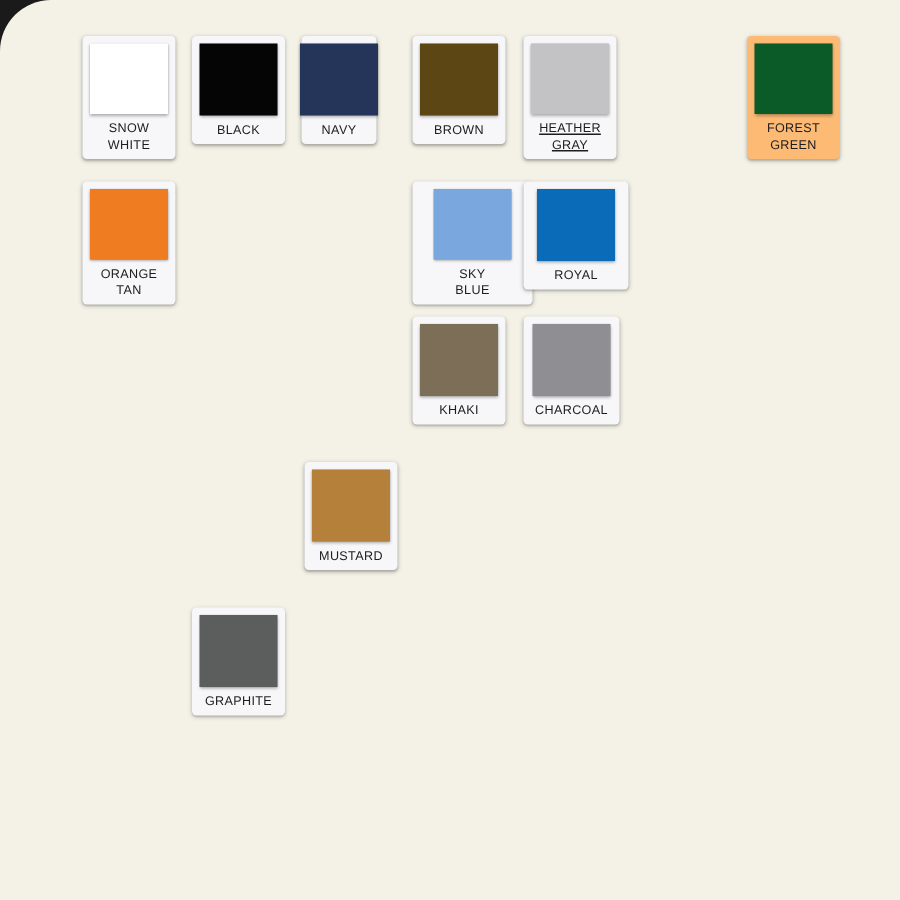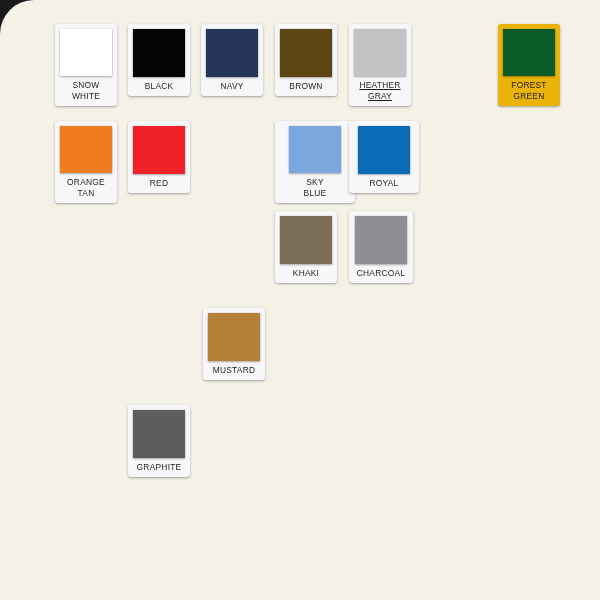--- a/index.html
+++ b/index.html
@@ -61,46 +61,42 @@
 <div id="palette-canvas" style="background: rgb(244, 242, 231); width: 600px; height: 600px; border-top-left-radius: 34px;">
     <div class="swatch-card" style="left: 12px; top: 24px; width: 62px; height: 82px; background: rgb(247, 247, 249);">
       <div class="swatch-chip" title="#FFFFFF" style="background: rgb(255, 255, 255); width: 52px; height: 52px;"></div>
       <div class="swatch-label" style="color: rgb(29, 29, 31);">SNOW
 WHITE</div>
     </div>
     <div class="swatch-card" style="left: 85px; top: 24px; width: 62px; height: 72px; background: rgb(247, 247, 249);">
       <div class="swatch-chip" title="#050505" style="background: rgb(5, 5, 5); width: 52px; height: 52px;"></div>
       <div class="swatch-label" style="color: rgb(29, 29, 31);">BLACK</div>
     </div>
-    <div class="swatch-card" style="left: 158px; top: 24px; width: 62px; height: 72px; background: rgb(247, 247, 249);">
+    <div class="swatch-card" style="left: 158px; top: 24px; width: 50px; height: 72px; background: rgb(247, 247, 249);">
       <div class="swatch-chip" title="#25355A" style="background: rgb(37, 53, 90); width: 52px; height: 52px;"></div>
       <div class="swatch-label" style="color: rgb(29, 29, 31);">NAVY</div>
     </div>
     <div class="swatch-card" style="left: 232px; top: 24px; width: 62px; height: 72px; background: rgb(247, 247, 249);">
       <div class="swatch-chip" title="#5C4714" style="background: rgb(92, 71, 20); width: 52px; height: 52px;"></div>
       <div class="swatch-label" style="color: rgb(29, 29, 31);">BROWN</div>
     </div>
     <div class="swatch-card" style="left: 306px; top: 24px; width: 62px; height: 82px; background: rgb(247, 247, 249);">
       <div class="swatch-chip" title="#C3C3C5" style="background: rgb(195, 195, 197); width: 52px; height: 52px;"></div>
       <div class="swatch-label" style="color: rgb(29, 29, 31); text-decoration: underline;">HEATHER
 GRAY</div>
     </div>
-    <div class="swatch-card" style="left: 455px; top: 24px; width: 62px; height: 82px; background: #eab308;">
+    <div class="swatch-card" style="left: 455px; top: 24px; width: 62px; height: 82px; background: #fdba74;">
       <div class="swatch-chip" title="#0B5B29" style="background: rgb(11, 91, 41); width: 52px; height: 52px;"></div>
       <div class="swatch-label" style="color: rgb(29, 29, 31);">FOREST
 GREEN</div>
     </div>
     <div class="swatch-card" style="left: 12px; top: 121px; width: 62px; height: 82px; background: rgb(247, 247, 249);">
       <div class="swatch-chip" title="#F07C22" style="background: rgb(240, 124, 34); width: 52px; height: 52px;"></div>
       <div class="swatch-label" style="color: rgb(29, 29, 31);">ORANGE
 TAN</div>
-    </div>
-    <div class="swatch-card" style="left: 85px; top: 121px; width: 62px; height: 72px; background: rgb(247, 247, 249);">
-      <div class="swatch-chip" title="#EE2028" style="background: rgb(238, 32, 40); width: 52px; height: 52px;"></div>
-      <div class="swatch-label" style="color: rgb(29, 29, 31);">RED</div>
     </div>
     <div class="swatch-card" style="left: 232px; top: 121px; width: 80px; height: 82px; background: rgb(247, 247, 249);">
       <div class="swatch-chip" title="#7BA7DF" style="background: rgb(123, 167, 223); width: 52px; height: 52px;"></div>
       <div class="swatch-label" style="color: rgb(29, 29, 31);">SKY
 BLUE</div>
     </div>
     <div class="swatch-card" style="left: 306px; top: 121px; width: 70px; height: 72px; background: rgb(247, 247, 249);">
       <div class="swatch-chip" title="#0A6CB8" style="background: rgb(10, 108, 184); width: 52px; height: 52px;"></div>
       <div class="swatch-label" style="color: rgb(29, 29, 31);">ROYAL</div>
     </div>

